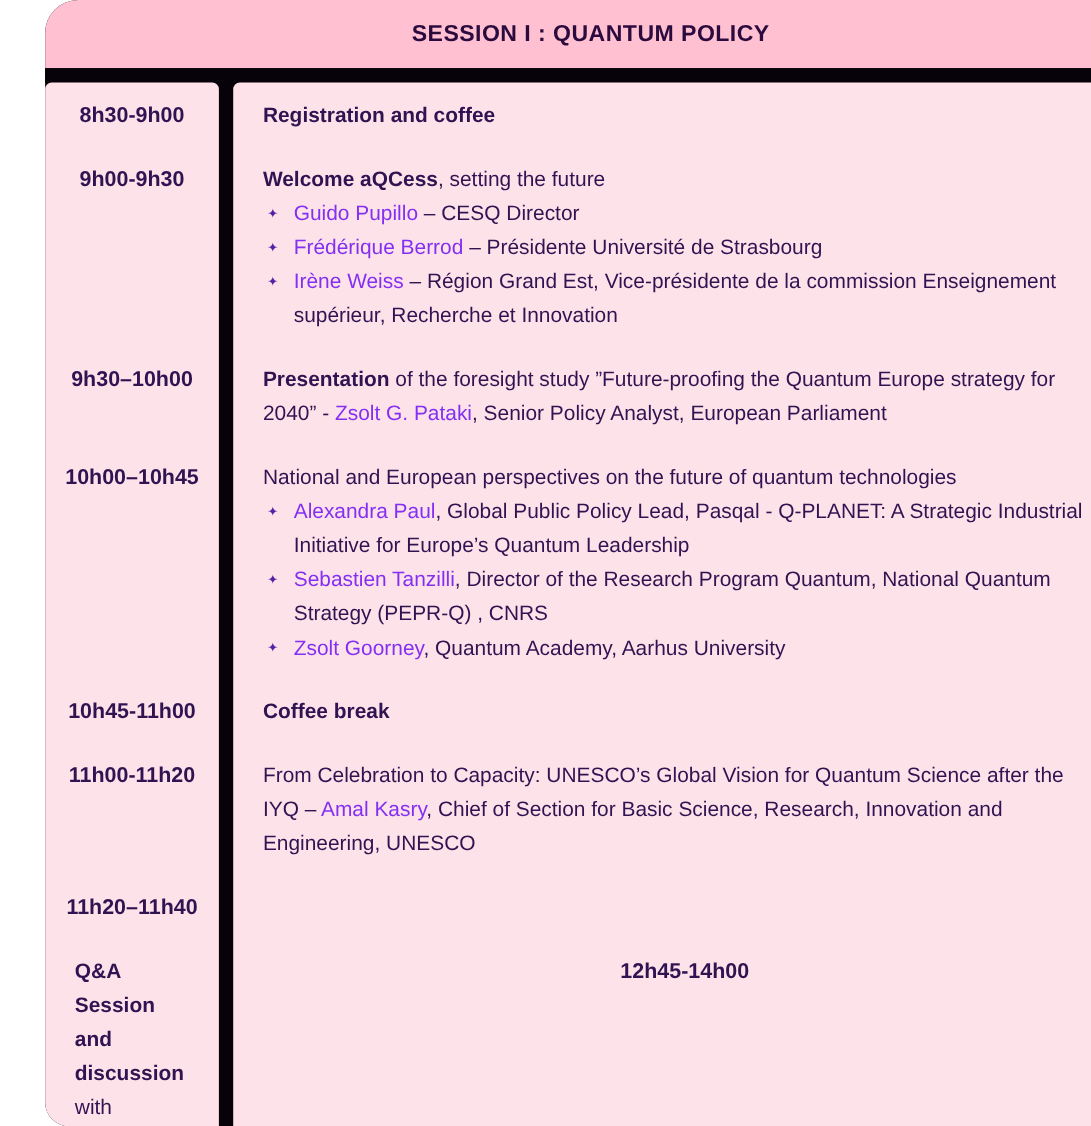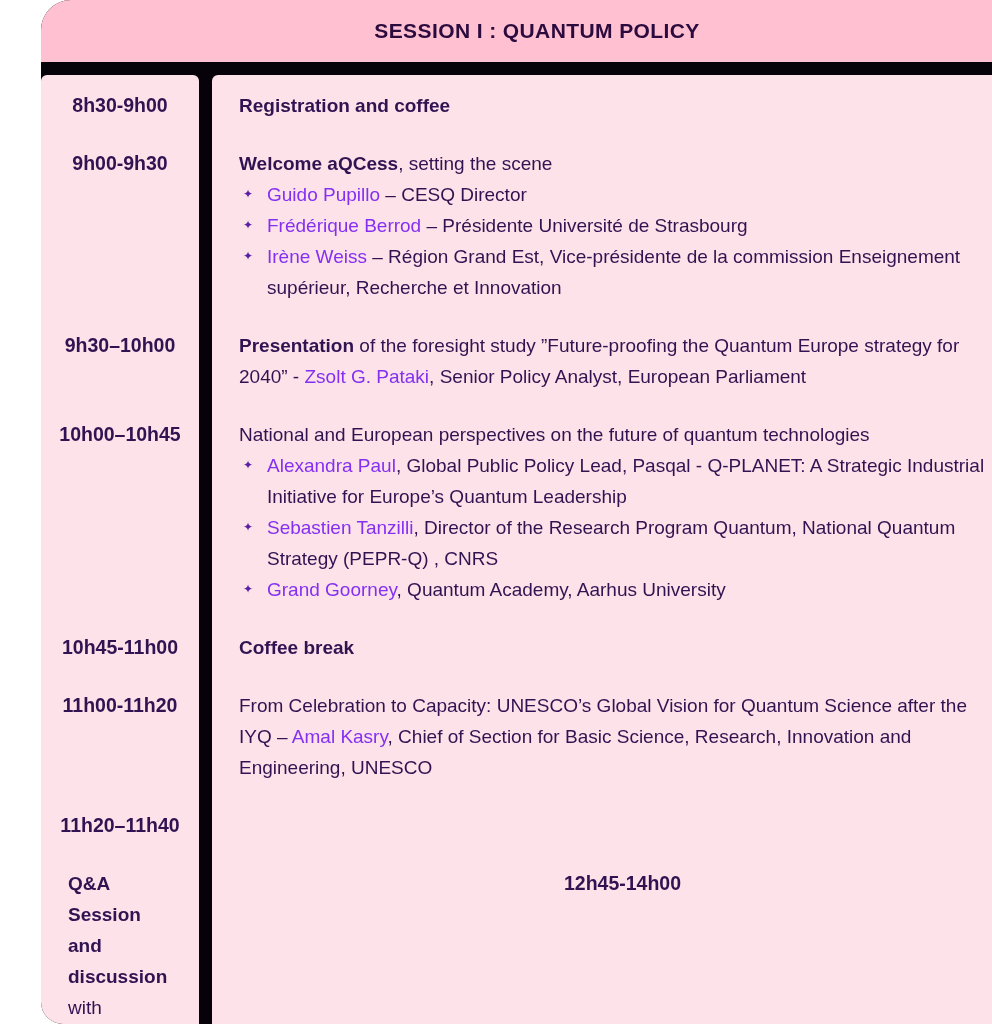--- a/index.html
+++ b/index.html
@@ -86,21 +86,21 @@
     <div class="panel-right"></div>
     <div class="grid" id="schedule-grid">
         <div class="cell-time " style="padding-top: 15px;">8h30-9h00</div>
         <div class="cell-gap"></div>
         <div class="cell-body" style="padding-top: 15px;">
           <div><span class="seg-bold">Registration and coffee</span></div>
         </div>
         <div class="cell-time">9h00-9h30</div>
         <div class="cell-gap"></div>
         <div class="cell-body">
-          <div><span class="seg-bold">Welcome aQCess</span><span>, setting the scene</span></div>
+          <div><span class="seg-bold">Welcome aQCess</span><span>, setting the future</span></div>
           <div class="bullet-row">
             <span class="bullet-marker">✦</span>
             <span class="bullet-text"><span class="seg-name">Guido Pupillo</span><span> – CESQ Director</span></span>
           </div>
           <div class="bullet-row">
             <span class="bullet-marker">✦</span>
             <span class="bullet-text"><span class="seg-name">Frédérique Berrod</span><span> – Présidente Université de Strasbourg</span></span>
           </div>
           <div class="bullet-row">
             <span class="bullet-marker">✦</span>
@@ -119,21 +119,21 @@
           <div class="bullet-row">
             <span class="bullet-marker">✦</span>
             <span class="bullet-text"><span class="seg-name">Alexandra Paul</span><span>, Global Public Policy Lead, Pasqal  -  Q-PLANET: A Strategic Industrial Initiative for Europe’s Quantum Leadership</span></span>
           </div>
           <div class="bullet-row">
             <span class="bullet-marker">✦</span>
             <span class="bullet-text"><span class="seg-name">Sebastien Tanzilli</span><span>, Director of the Research Program Quantum, National Quantum Strategy (PEPR-Q) , CNRS</span></span>
           </div>
           <div class="bullet-row">
             <span class="bullet-marker">✦</span>
-            <span class="bullet-text"><span class="seg-name">Grand Goorney</span><span>, Quantum Academy, Aarhus University</span></span>
+            <span class="bullet-text"><span class="seg-name">Zsolt Goorney</span><span>, Quantum Academy, Aarhus University</span></span>
           </div>
         </div>
         <div class="cell-time">10h45-11h00</div>
         <div class="cell-gap"></div>
         <div class="cell-body">
           <div><span class="seg-bold">Coffee break</span></div>
         </div>
         <div class="cell-time">11h00-11h20</div>
         <div class="cell-gap"></div>
         <div class="cell-body">

